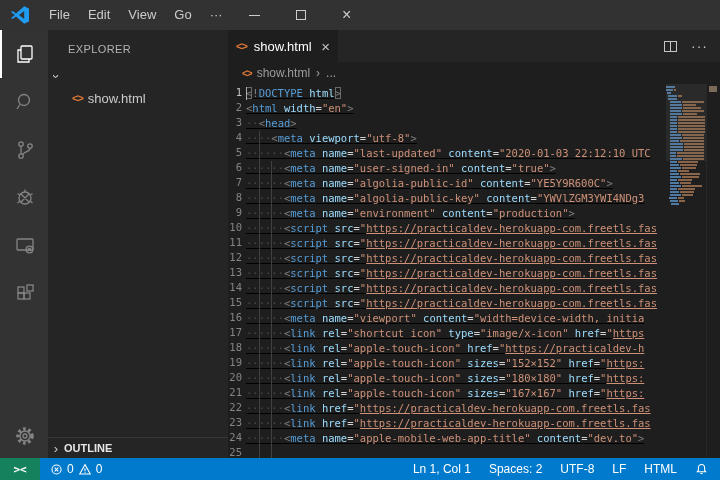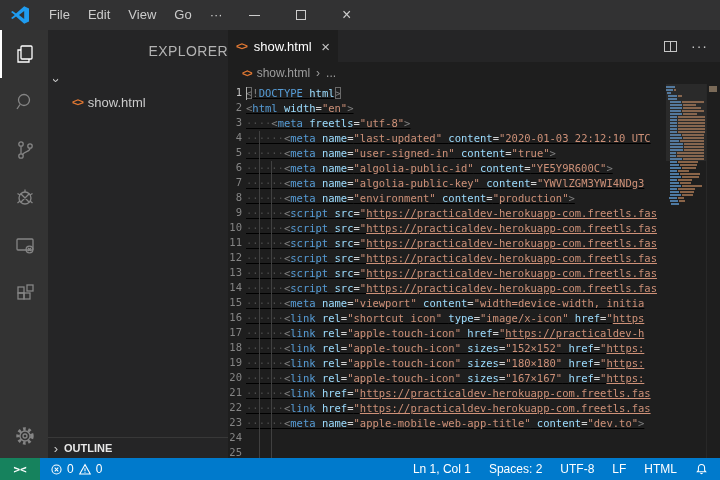--- a/index.html
+++ b/index.html
@@ -29,21 +29,21 @@
                  align-items:stretch; flex:0 0 auto; }
   .act-item { height:48px; display:flex; align-items:center; justify-content:center;
               border-left:2px solid transparent; }
   .act-item.active { border-left:2px solid #ffffff; }
   .act-item svg { stroke:#858585; fill:none; stroke-width:1.3; }
   .act-item.active svg { stroke:#ffffff; }
   .act-spacer { flex:1; }
 
   .sidebar { width:180px; background:#252526; display:flex; flex-direction:column;
              flex:0 0 auto; color:#cccccc; }
-  .sidebar-title { font-size:14px; color:#b3b3b3; padding:13px 0 10px 20px; letter-spacing:.4px;text-align:right; }
+  .sidebar-title { font-size:11px; color:#b3b3b3; padding:13px 0 10px 20px; letter-spacing:.4px; }
   .section-header { height:22px; display:flex; align-items:center; font-size:11px;
                     font-weight:bold; color:#e7e7e7; letter-spacing:.3px; }
   .chev { display:inline-block; width:16px; text-align:center; color:#cccccc;
           font-size:13px; font-weight:normal; }
   .chev.down { transform:rotate(90deg); }
   .file-item { height:22px; display:flex; align-items:center; padding-left:24px;
                font-size:13px; color:#cccccc; }
   .html-glyph { color:#e37933; font-size:11px; font-weight:bold; margin-right:5px;
                 letter-spacing:-1px; }
   .outline-header { margin-top:auto; height:21px; display:flex; align-items:center;
@@ -251,21 +251,22 @@
             <div class="ln">23</div>
             <div class="ln">24</div>
             <div class="ln">25</div>
           </div>
         <div class="code" id="code">
           <div class="guide" id="guide1" style="left: 12.66px; top: 47px; bottom: 0px;"></div>
           <div class="guide" id="guide2" style="left: 25.32px; top: 77px; bottom: 0px;"></div>
           <div class="cursor-caret"></div>
         <div class="code-line"><span class="tk-pb">&lt;</span><span class="tk-p">!</span><span class="tk-tag">DOCTYPE</span><span class="tk-eq"> </span><span class="tk-attr">html</span><span class="tk-pb">&gt;</span></div>
             <div class="code-line"><span class="tk-p">&lt;</span><span class="tk-tag">html</span><span class="tk-eq"> </span><span class="tk-attr">width</span><span class="tk-eq">=</span><span class="tk-str">"en"</span><span class="tk-p">&gt;</span></div>
-            <div class="code-line"><span class="tk-ws">····</span><span class="tk-p">&lt;</span><span class="tk-tag">meta</span><span class="tk-eq"> </span><span class="tk-attr">freetls</span><span class="tk-eq">=</span><span class="tk-str">"utf-8"</span><span class="tk-p">&gt;</span></div>
+            <div class="code-line"><span class="tk-ws">··</span><span class="tk-p">&lt;</span><span class="tk-tag">head</span><span class="tk-p">&gt;</span></div>
+            <div class="code-line"><span class="tk-ws">····</span><span class="tk-p">&lt;</span><span class="tk-tag">meta</span><span class="tk-eq"> </span><span class="tk-attr">viewport</span><span class="tk-eq">=</span><span class="tk-str">"utf-8"</span><span class="tk-p">&gt;</span></div>
             <div class="code-line"><span class="tk-ws">······</span><span class="tk-p">&lt;</span><span class="tk-tag">meta</span><span class="tk-eq"> </span><span class="tk-attr">name</span><span class="tk-eq">=</span><span class="tk-str">"last-updated"</span><span class="tk-eq"> </span><span class="tk-attr">content</span><span class="tk-eq">=</span><span class="tk-str">"2020-01-03 22:12:10 UTC</span></div>
             <div class="code-line"><span class="tk-ws">······</span><span class="tk-p">&lt;</span><span class="tk-tag">meta</span><span class="tk-eq"> </span><span class="tk-attr">name</span><span class="tk-eq">=</span><span class="tk-str">"user-signed-in"</span><span class="tk-eq"> </span><span class="tk-attr">content</span><span class="tk-eq">=</span><span class="tk-str">"true"</span><span class="tk-p">&gt;</span></div>
             <div class="code-line"><span class="tk-ws">······</span><span class="tk-p">&lt;</span><span class="tk-tag">meta</span><span class="tk-eq"> </span><span class="tk-attr">name</span><span class="tk-eq">=</span><span class="tk-str">"algolia-public-id"</span><span class="tk-eq"> </span><span class="tk-attr">content</span><span class="tk-eq">=</span><span class="tk-str">"YE5Y9R600C"</span><span class="tk-p">&gt;</span></div>
             <div class="code-line"><span class="tk-ws">······</span><span class="tk-p">&lt;</span><span class="tk-tag">meta</span><span class="tk-eq"> </span><span class="tk-attr">name</span><span class="tk-eq">=</span><span class="tk-str">"algolia-public-key"</span><span class="tk-eq"> </span><span class="tk-attr">content</span><span class="tk-eq">=</span><span class="tk-str">"YWVlZGM3YWI4NDg3</span></div>
             <div class="code-line"><span class="tk-ws">······</span><span class="tk-p">&lt;</span><span class="tk-tag">meta</span><span class="tk-eq"> </span><span class="tk-attr">name</span><span class="tk-eq">=</span><span class="tk-str">"environment"</span><span class="tk-eq"> </span><span class="tk-attr">content</span><span class="tk-eq">=</span><span class="tk-str">"production"</span><span class="tk-p">&gt;</span></div>
             <div class="code-line"><span class="tk-ws">······</span><span class="tk-p">&lt;</span><span class="tk-tag">script</span><span class="tk-eq"> </span><span class="tk-attr">src</span><span class="tk-eq">=</span><span class="tk-str">"</span><span class="tk-lnk">https://practicaldev-herokuapp-com.freetls.fas</span></div>
             <div class="code-line"><span class="tk-ws">······</span><span class="tk-p">&lt;</span><span class="tk-tag">script</span><span class="tk-eq"> </span><span class="tk-attr">src</span><span class="tk-eq">=</span><span class="tk-str">"</span><span class="tk-lnk">https://practicaldev-herokuapp-com.freetls.fas</span></div>
             <div class="code-line"><span class="tk-ws">······</span><span class="tk-p">&lt;</span><span class="tk-tag">script</span><span class="tk-eq"> </span><span class="tk-attr">src</span><span class="tk-eq">=</span><span class="tk-str">"</span><span class="tk-lnk">https://practicaldev-herokuapp-com.freetls.fas</span></div>
             <div class="code-line"><span class="tk-ws">······</span><span class="tk-p">&lt;</span><span class="tk-tag">script</span><span class="tk-eq"> </span><span class="tk-attr">src</span><span class="tk-eq">=</span><span class="tk-str">"</span><span class="tk-lnk">https://practicaldev-herokuapp-com.freetls.fas</span></div>
             <div class="code-line"><span class="tk-ws">······</span><span class="tk-p">&lt;</span><span class="tk-tag">script</span><span class="tk-eq"> </span><span class="tk-attr">src</span><span class="tk-eq">=</span><span class="tk-str">"</span><span class="tk-lnk">https://practicaldev-herokuapp-com.freetls.fas</span></div>

